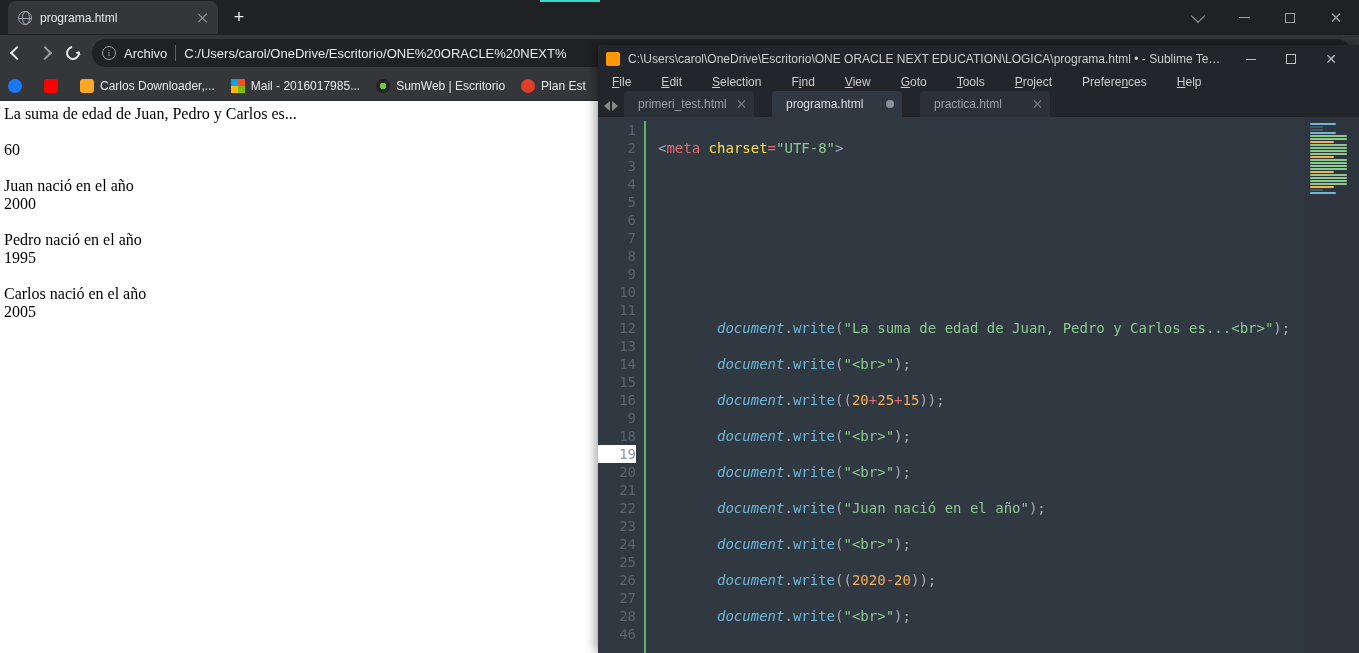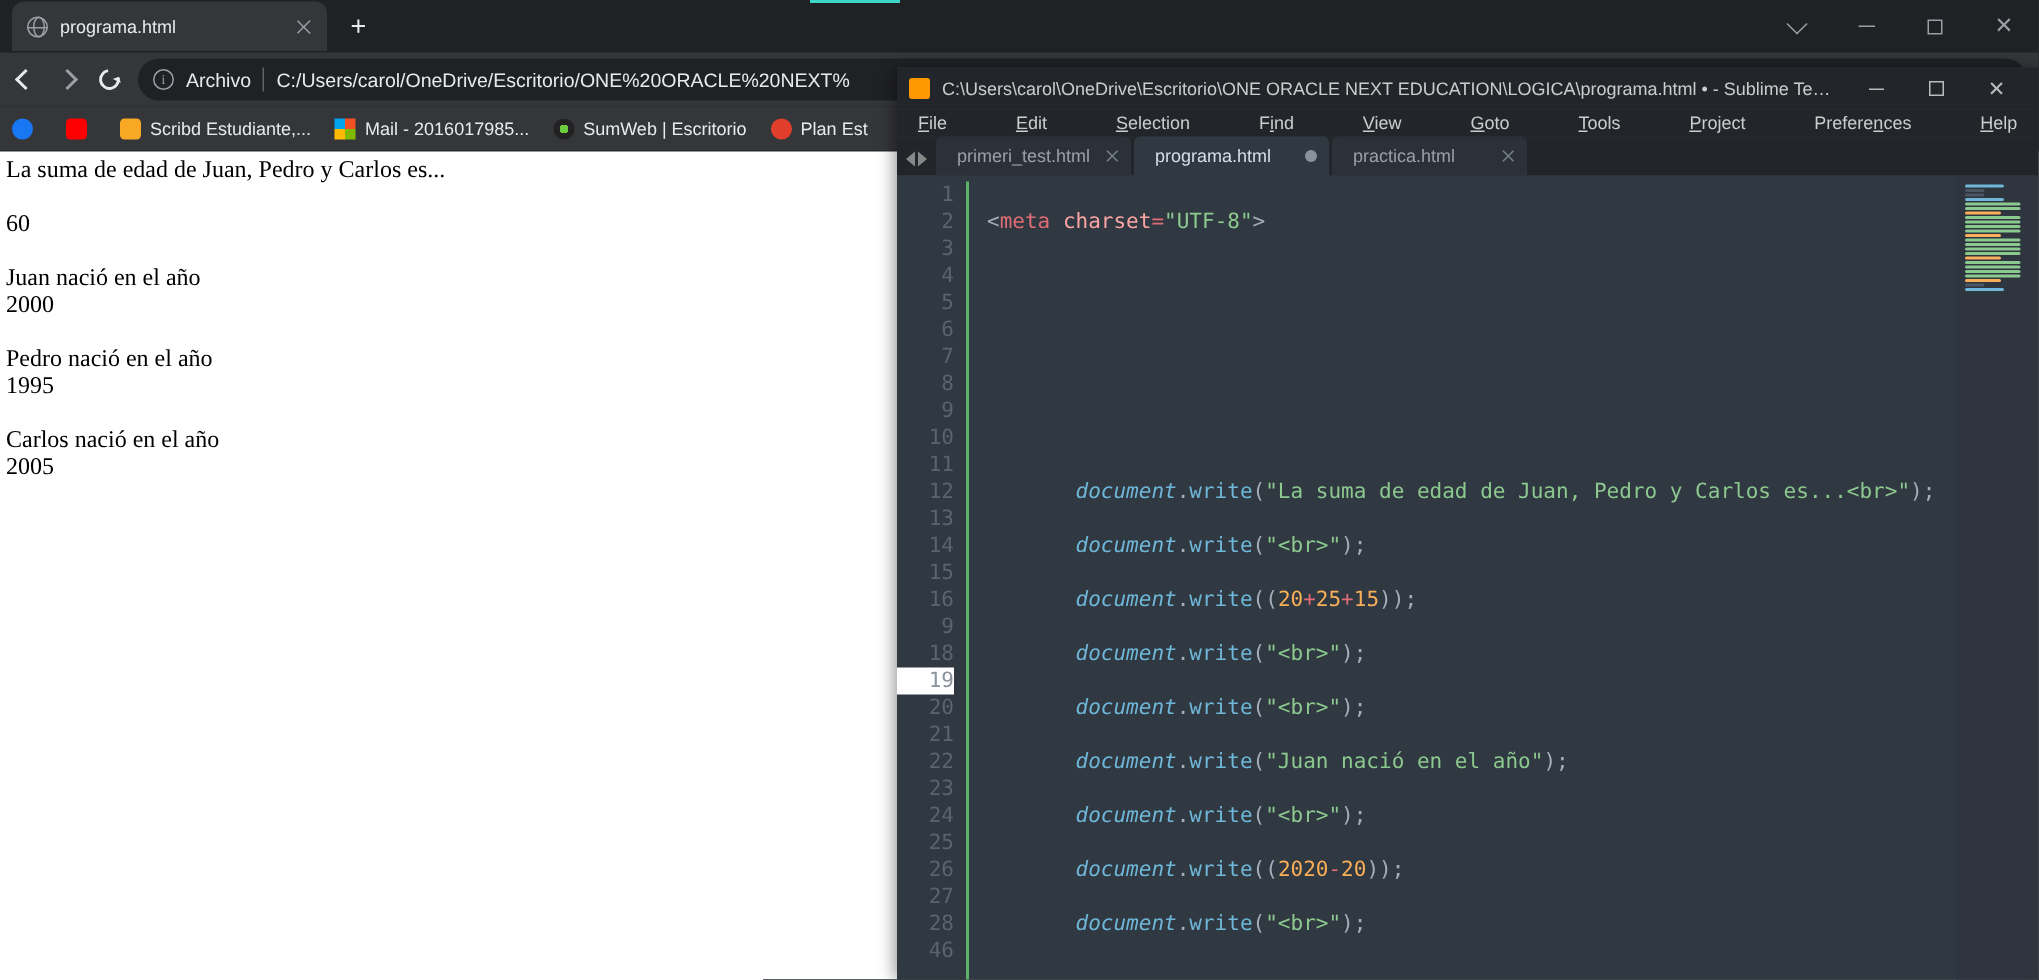--- a/index.html
+++ b/index.html
@@ -152,24 +152,23 @@
   .st-max{width:10px;height:10px;border:1px solid #bbb;}
   .st-min{width:10px;border-top:1px solid #bbb;}
   .st-x{font-size:14px;}
 
   .st-menu{
     height:22px;
     background:#22262a;
     display:flex;
     align-items:center;
     padding:0 6px;
-    gap:3px;
+    gap:14px;
     font-size:12px;
     color:#ccc;
-    justify-content:space-between;
   }
   .st-menu-item{padding:2px 8px;}
   .mn-underline{text-decoration:underline;}
 
   .st-tabrow{
     height:28px;
     background:#22262a;
     display:flex;
     align-items:flex-end;
     padding-left:6px;
@@ -180,21 +179,21 @@
   .tri-r{width:0;height:0;border-top:5px solid transparent;border-bottom:5px solid transparent;border-left:6px solid #888;}
   .st-tab{
     height:26px;
     padding:0 26px 0 14px;
     display:flex;
     align-items:center;
     font-size:12px;
     color:#9aa0a6;
     background:#2b3138;
     border-radius:4px 4px 0 0;
-    margin-right:2px;
+    margin-right:18px;
     position:relative;
     min-width:130px;
   }
   .st-tab.active{background:#303841;color:#d8dee9;}
   .st-tab .tab-x{position:absolute;right:8px;top:50%;transform:translateY(-50%);width:8px;height:8px;}
   .st-tab .tab-x::before,.st-tab .tab-x::after{content:"";position:absolute;left:3px;top:-1px;height:10px;width:1px;background:#7a828b;}
   .st-tab .tab-x::before{transform:rotate(45deg);} .st-tab .tab-x::after{transform:rotate(-45deg);}
   .st-tab .tab-dot{position:absolute;right:8px;top:50%;transform:translateY(-50%);width:8px;height:8px;border-radius:50%;background:#8a929b;}
 
   .st-body{
@@ -219,21 +218,21 @@
   .fold-strip{width:10px;border-left:2px solid #5bb36a;margin-top:4px;}
   .code{
     flex:1;
     padding:4px 0 0 4px;
     line-height:18px;
     white-space:pre;
     color:#d8dee9;
   }
   .code div{height:18px;}
   .c-red{color:#e06c75;}
-  .c-attr{color:#fca5a5;margin-top:46px;}
+  .c-attr{color:#fde047;margin-top:46px;}
   .c-op{color:#e06c75;}
   .c-str{color:#8cc98f;}
   .c-obj{color:#6fb7d8;font-style:italic;}
   .c-fn{color:#6fb7d8;}
   .c-num{color:#f9ae58;}
   .c-punc{color:#a6acb9;}
 
   .minimap{
     width:55px;
     background:#2e353e;
@@ -301,21 +300,21 @@
   <div class="bm">
       <span class="bm-ico fb"></span>
       <span></span>
     </div>
   <div class="bm">
       <span class="bm-ico yt"></span>
       <span></span>
     </div>
   <div class="bm">
       <span class="bm-ico scribd"></span>
-      <span>Scribd Estudiante,...</span>
+      <span>Carlos Downloader,...</span>
     </div>
   <div class="bm">
       <span class="bm-ico msgrid"></span>
       <span>Mail - 2016017985...</span>
     </div>
   <div class="bm">
       <span class="bm-ico sumweb"></span>
       <span>SumWeb | Escritorio</span>
     </div>
   <div class="bm">

